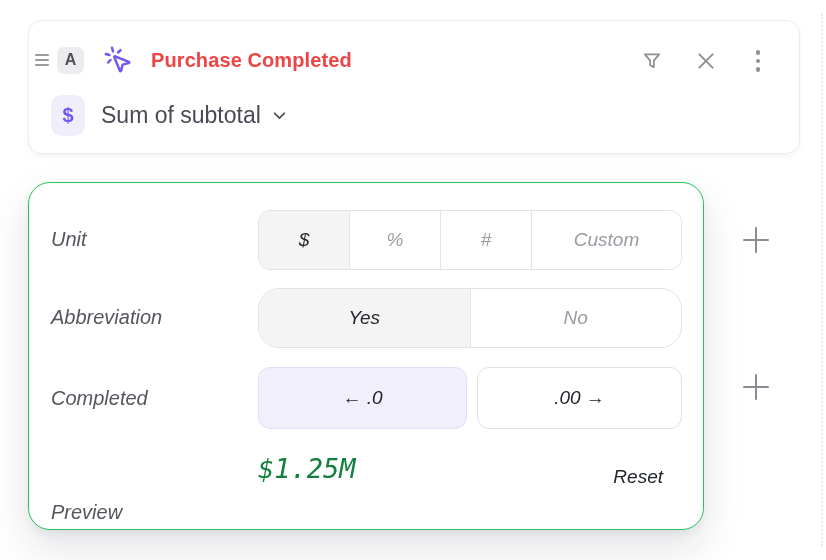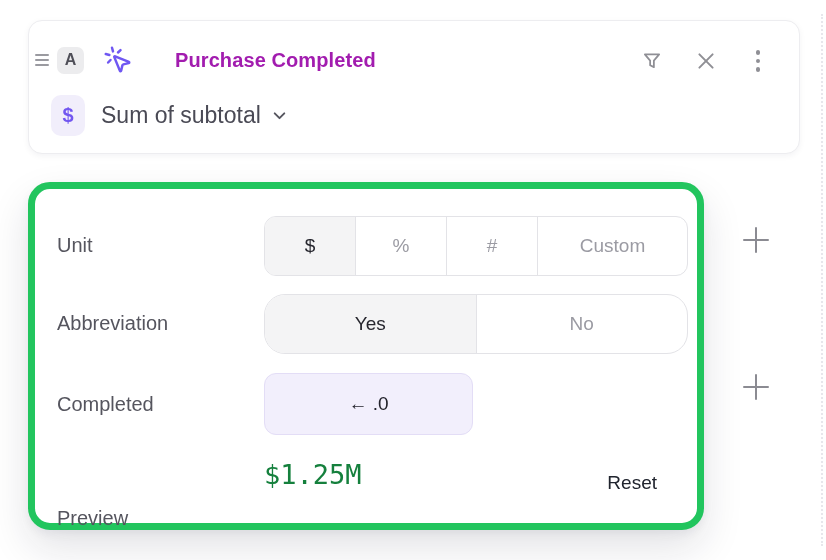--- a/index.html
+++ b/index.html
@@ -17,40 +17,41 @@
   }
   .title-row { position:absolute; left:6px; top:24px; display:flex; align-items:center; }
   .drag-handle { width:14px; display:flex; flex-direction:column; gap:3.5px; margin:0 8px 0 0; }
   .drag-handle i { display:block; height:1.6px; background:#9a9aa0; border-radius:1px; }
   .group-badge {
     width:27px; height:27px; border-radius:7px; background:#ececee;
     color:#4f4f58; font-size:16px; font-weight:700;
     display:flex; align-items:center; justify-content:center; margin-right:19px;
   }
   .event-icon { width:30px; height:30px; margin-right:18px; }
-  .card-title { font-size:20px; font-weight:600; color:#a21caf; letter-spacing:.1px;margin-left:24px; }
+  .card-title { font-size:20px; font-weight:600; color:#ef4444; letter-spacing:.1px; }
 
   .header-actions { position:absolute; right:32px; top:28px; display:flex; align-items:center; gap:32px; height:24px; }
   .icon-btn { display:flex; align-items:center; justify-content:center; cursor:pointer; }
   .kebab { display:flex; flex-direction:column; gap:4px; width:18px; align-items:center; }
   .kebab i { width:4.5px; height:4.5px; border-radius:50%; background:#8f8f95; }
 
   .metric-row { position:absolute; left:22px; top:74px; display:flex; align-items:center; }
   .metric-badge {
     width:34px; height:41px; border-radius:10px; background:#f1eefb;
     color:#7257f0; font-size:20px; font-weight:700;
     display:flex; align-items:center; justify-content:center; margin-right:16px;
   }
   .metric-label { font-size:23px; color:#4a4a55; margin-right:10px;text-align:right; }
 
   
   .format-panel {
     position:absolute; left:28px; top:182px; width:676px; height:348px;
-    background:#fff; border:7px solid #22c55e; border-radius:22px;
+    background:#fff; border:1px solid #22c55e; border-radius:22px;
     box-shadow:0 18px 40px rgba(25,25,50,.12), 0 4px 10px rgba(25,25,50,.05);
+    font-style:italic;
   }
   .row-label { position:absolute; left:22px; font-size:20px; color:#55555e; }
   .lbl-unit    { top:45px; }
   .lbl-abbrev  { top:123px; }
   .lbl-dec     { top:204px; }
   .lbl-preview { top:284px;margin-top:34px; }
 
   .seg {
     position:absolute; left:229px; width:424px; height:60px;
     display:flex; border:1px solid #e3e3e7; border-radius:12px;
@@ -163,20 +164,21 @@
     </div>
 
     <span class="row-label lbl-abbrev">Abbreviation</span>
     <div class="seg seg-abbrev">
       <span class="opt selected">Yes</span>
       <span class="opt">No</span>
     </div>
 
     <span class="row-label lbl-dec">Completed</span>
     <div class="dec-btn dec-down">← .0</div>
+    <div class="dec-btn dec-up">.00 →</div>
 
     <span class="row-label lbl-preview">Preview</span>
     <span class="preview-value">$1.25M</span>
     <span class="reset-btn">Reset</span>
   </div>
 
   <span class="add-btn add-btn-1">
     <svg width="30" height="30" viewBox="0 0 30 30" stroke="#8b8b92" stroke-width="2" stroke-linecap="round">
       <line x1="15" y1="3" x2="15" y2="27"></line>
         <line x1="3" y1="15" x2="27" y2="15"></line>

